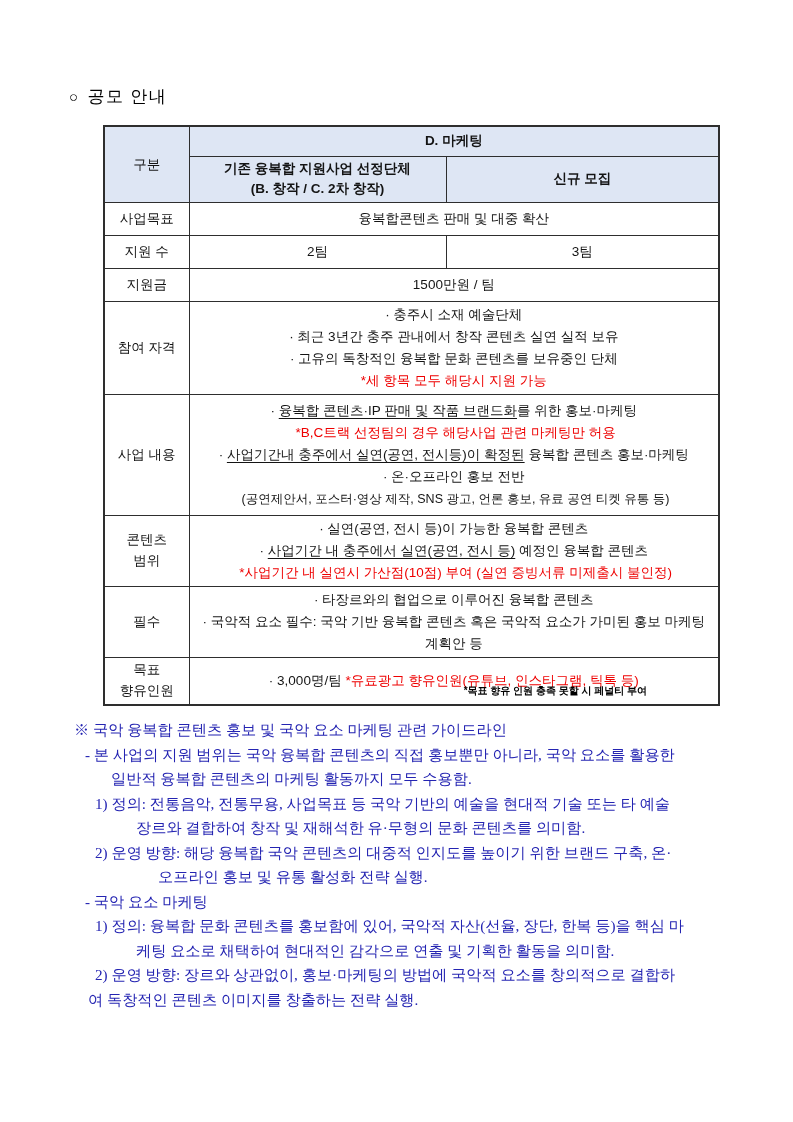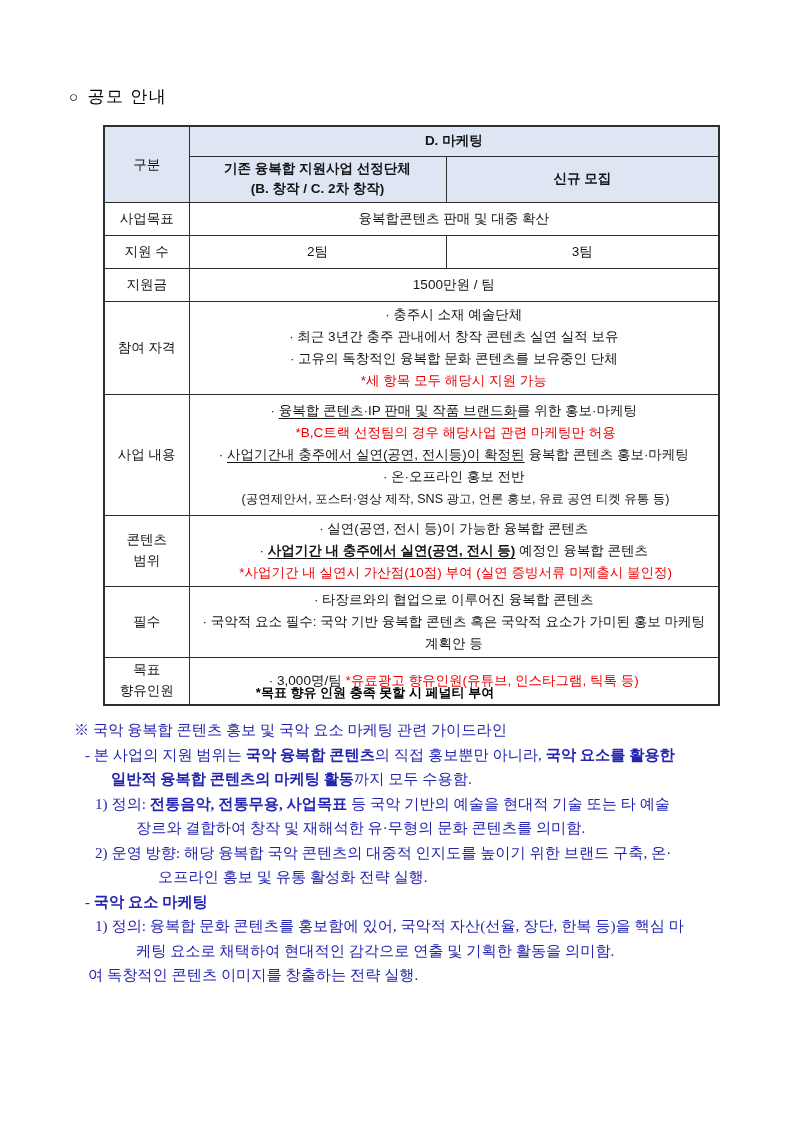--- a/index.html
+++ b/index.html
@@ -35,29 +35,29 @@
     border:1px solid var(--border);
     padding:2px 6px;vertical-align:middle;
     overflow:hidden;
   }
   .c{text-align:center;}
   .b{font-weight:bold;}
   .pre{white-space:pre-line;line-height:1.55;}
   .hdr-bg{background:var(--hdr-bg);}
   td.content{text-align:center;padding:3px 6px 3px 8px;}
   .line{line-height:22px;white-space:pre-wrap;}
-  .s-b{font-weight:bold;}
+  .s-b{font-weight:normal;}
   .s-u{text-decoration:underline;text-underline-offset:3px;}
   .s-r{color:var(--red);}
   .s-m{font-size:12.5px;}
 
   
   .tbl-foot{
     position:absolute;left:103px;top:684px;width:544px;
-    text-align:center;font-weight:bold;font-size:13px;color:#000;
+    text-align:right;font-weight:bold;font-size:10px;color:#000;
   }
 
   
   .guide{
     position:absolute;left:74px;top:718px;width:664px;
     font-family:"Liberation Serif","DejaVu Serif",serif;
     font-size:15.2px;color:var(--blue);
   }
   .guide .line{line-height:24.5px;white-space:pre-wrap;}
   .ind-g1{padding-left:11px;}
@@ -156,16 +156,17 @@
       <div class="line ind-g0"><span>※ 국악 융복합 콘텐츠 홍보 및 국악 요소 마케팅 관련 가이드라인</span></div>
       <div class="line ind-g1"><span>- 본 사업의 지원 범위는 </span><span class="s-b">국악 융복합 콘텐츠</span><span>의 직접 홍보뿐만 아니라, </span><span class="s-b">국악 요소를 활용한</span></div>
       <div class="line ind-g3"><span class="s-b">일반적 융복합 콘텐츠의 마케팅 활동</span><span>까지 모두 수용함.</span></div>
       <div class="line ind-g2"><span>1) 정의: </span><span class="s-b">전통음악, 전통무용, 사업목표</span><span> 등 국악 기반의 예술을 현대적 기술 또는 타 예술</span></div>
       <div class="line ind-g4"><span>장르와 결합하여 창작 및 재해석한 유·무형의 문화 콘텐츠를 의미함.</span></div>
       <div class="line ind-g2"><span>2) 운영 방향: 해당 융복합 국악 콘텐츠의 대중적 인지도를 높이기 위한 브랜드 구축, 온·</span></div>
       <div class="line ind-g5"><span>오프라인 홍보 및 유통 활성화 전략 실행.</span></div>
       <div class="line ind-g1"><span>- </span><span class="s-b">국악 요소 마케팅</span></div>
       <div class="line ind-g2"><span>1) 정의: 융복합 문화 콘텐츠를 홍보함에 있어, 국악적 자산(선율, 장단, 한복 등)을 핵심 마</span></div>
       <div class="line ind-g4"><span>케팅 요소로 채택하여 현대적인 감각으로 연출 및 기획한 활동을 의미함.</span></div>
+      <div class="line ind-g2"><span>2) 운영 방향: 장르와 상관없이, 홍보·마케팅의 방법에 국악적 요소를 창의적으로 결합하</span></div>
       <div class="line ind-g6"><span>여 독창적인 콘텐츠 이미지를 창출하는 전략 실행.</span></div>
     </div>
 
 </div>
 
 </body></html>

